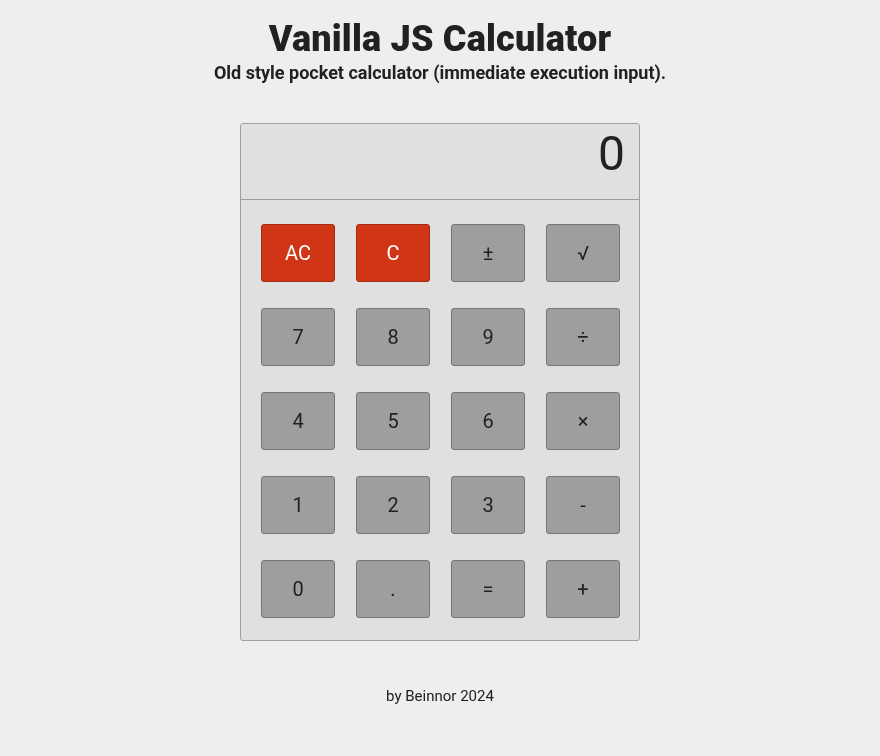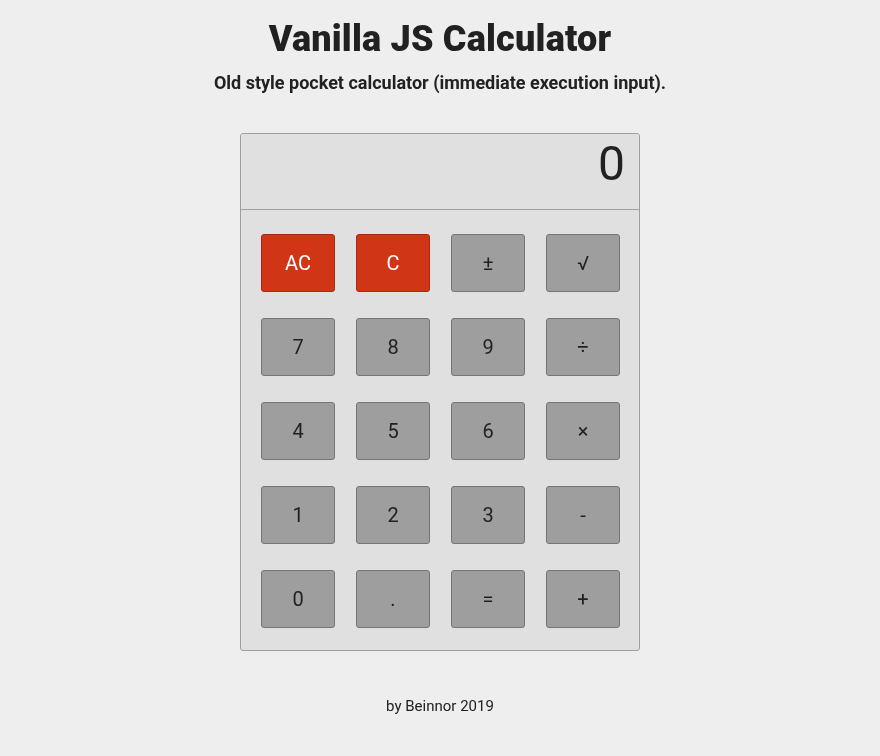--- a/index.html
+++ b/index.html
@@ -12,21 +12,21 @@
     color: #212121;
     display: flex;
     flex-direction: column;
     align-items: center;
   }
   .title {
     font-size: 36px;
     font-weight: 900;
     letter-spacing: 0.2px;
     margin-top: 18px;
-    margin-bottom: 12px;
+    margin-bottom: 2px;
     text-align: center;
   }
   .subtitle {
     font-size: 18px;
     font-weight: 700;
     margin-top: 0;
     margin-bottom: 40px;
     text-align: center;
   }
   .calculator {
@@ -112,13 +112,13 @@
     <div class="key">3</div>
     <div class="key">-</div>
 
     <div class="key">0</div>
     <div class="key">.</div>
     <div class="key">=</div>
     <div class="key">+</div>
   </div>
 </div>
 
-<div class="footer">by Beinnor 2019</div>
+<div class="footer">by Beinnor 2024</div>
 
 </body></html>

